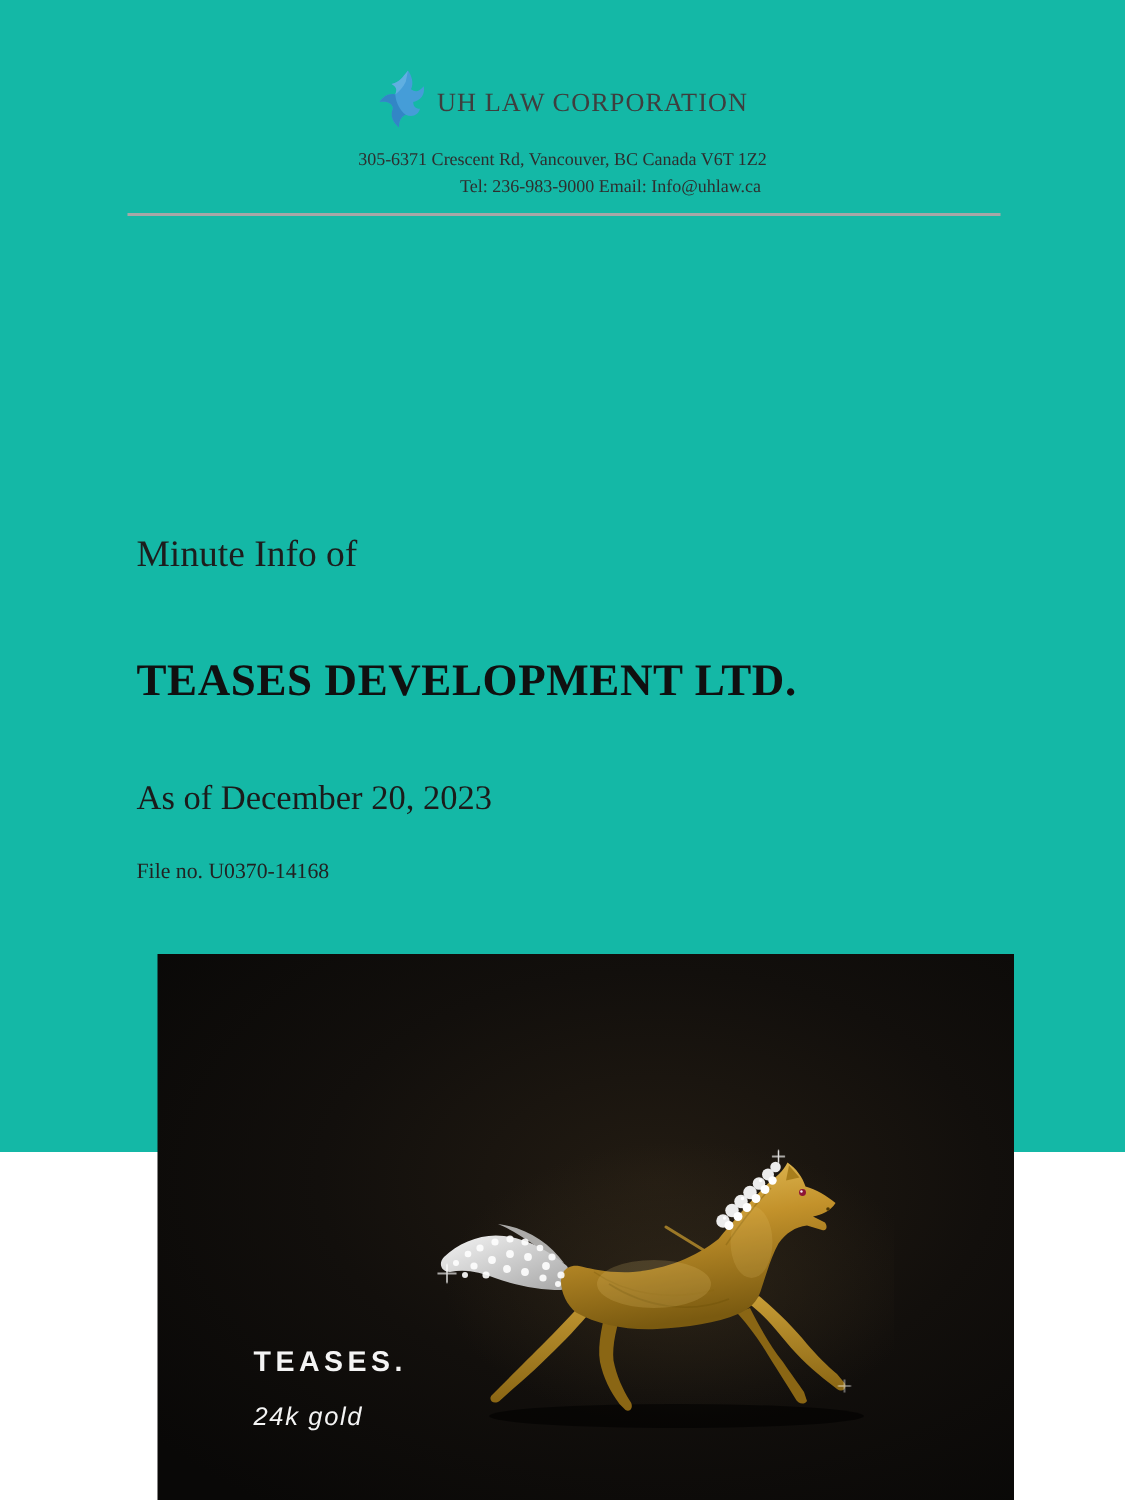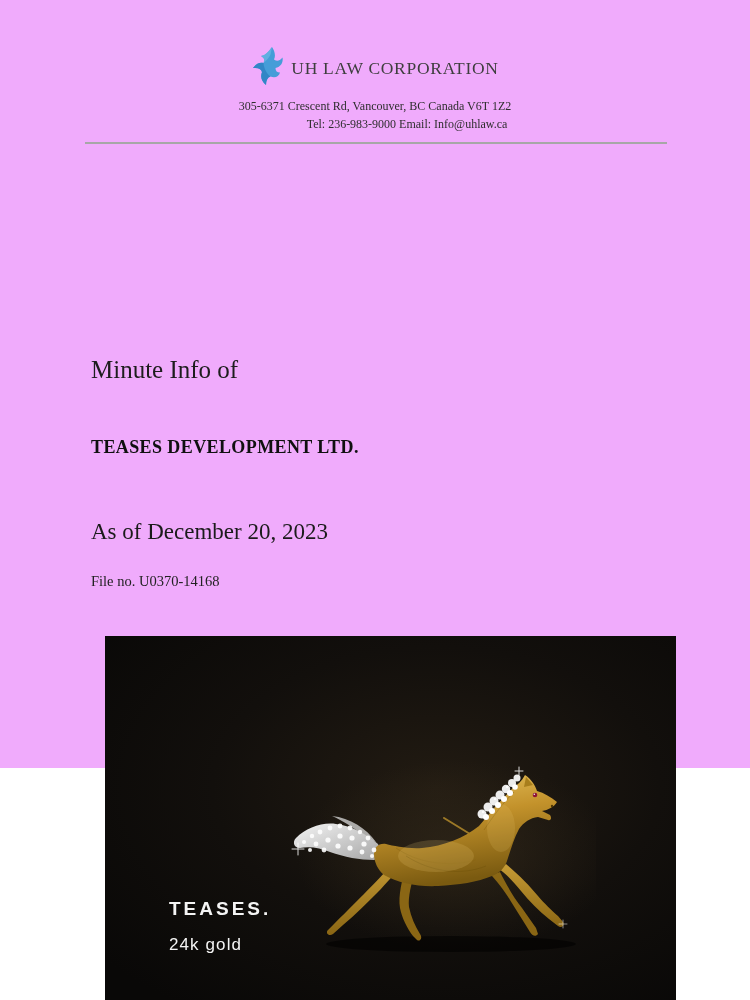--- a/index.html
+++ b/index.html
@@ -8,21 +8,21 @@
     background: #ffffff;
     width: 750px;
     height: 1000px;
     overflow: hidden;
     font-family: "Liberation Serif", serif;
   }
   .page {
     position: relative;
     width: 750px;
     height: 768px;
-    background: #f0abfc;
+    background: #14b8a6;
   }
 
   
   .firm-line {
     position: absolute;
     top: 50px; left: 0;
     width: 750px;
     display: flex;
     justify-content: center;
     align-items: center;
@@ -51,21 +51,21 @@
   .header-rule {
     position: absolute;
     top: 142px; left: 85px;
     width: 582px; height: 2px;
     background: #a7a7a7;
   }
 
   
   .cover-text { position: absolute; margin: 0; left: 91px; white-space: nowrap; }
   .intro    { top: 356px; font-size: 25px; color: #1d1d1d; }
-  .company  { top: 437px; font-size: 18px; font-weight: 700; color: #101010; letter-spacing: 0.4px; }
+  .company  { top: 437px; font-size: 30px; font-weight: 700; color: #101010; letter-spacing: 0.4px; }
   .asof     { top: 519px; font-size: 23px; color: #1b1b1b; }
   .fileno   { top: 573px; font-size: 14.5px; color: #222222; }
 
   
   .photo {
     position: absolute;
     top: 620px; left: 89px;
     width: 571px; height: 380px;
     margin: 16px;
     overflow: hidden;
@@ -84,21 +84,21 @@
     font-family: "Liberation Sans", sans-serif;
     color: #f4f4f4;
     white-space: nowrap;
   }
   .brand {
     top: 262px;
     font-size: 19px;
     font-weight: 700;
     letter-spacing: 3px;
   }
-  .cap-1 { top: 299px; font-size: 17px; letter-spacing: 1.1px; }
+  .cap-1 { top: 299px; font-size: 17px; letter-spacing: 1.1px; font-style: italic; }
   .cap-2 { top: 320px; font-size: 17px; letter-spacing: 1.1px; }
 </style>
 </head>
 <body>
 
 <div class="page">
 
   <header>
     <div class="firm-line">
       <span class="logo-wrap">

